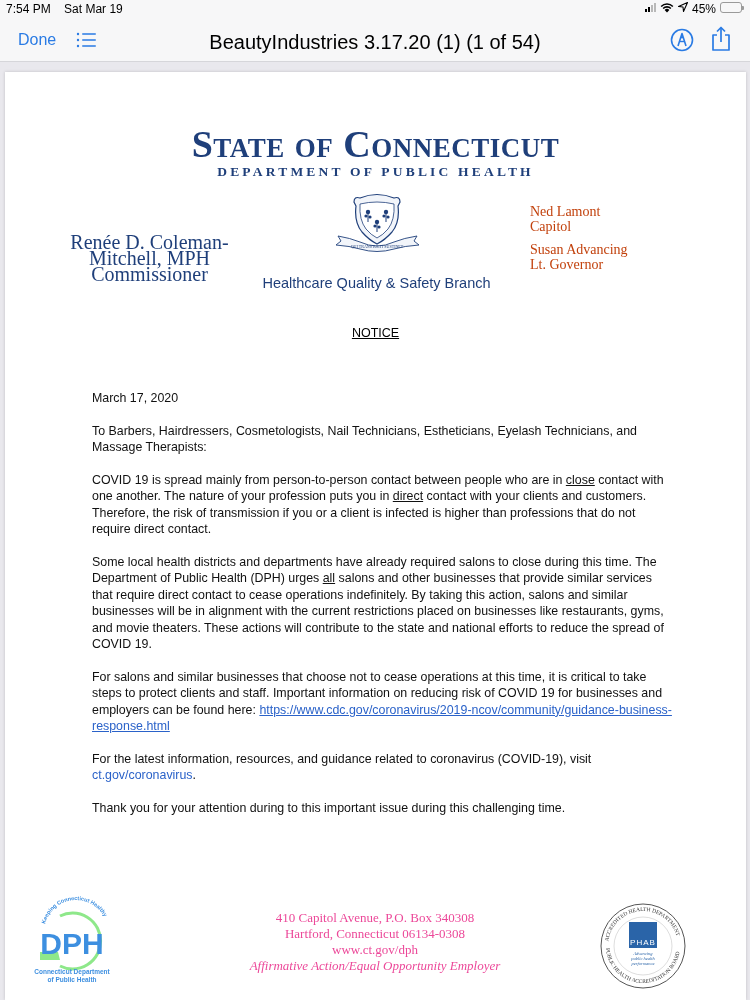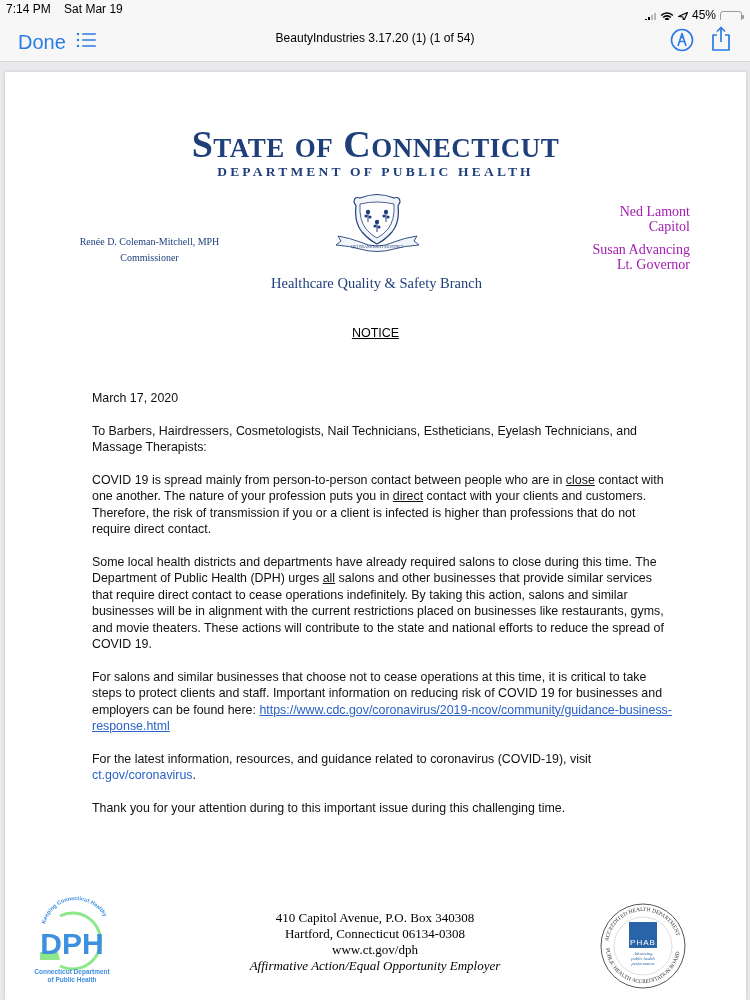--- a/index.html
+++ b/index.html
@@ -3,70 +3,70 @@
 <meta charset="utf-8">
 <style>
   * { box-sizing: border-box; margin: 0; padding: 0; }
   html, body { width: 750px; height: 1000px; overflow: hidden; background: #e9e8ed; }
   body { font-family: "Liberation Sans", sans-serif; position: relative; }
 
   
   .status-bar { position: absolute; top: 0; left: 0; width: 750px; height: 20px; background: #f7f7f8; font-size: 12px; color: #000; }
   .status-left { position: absolute; left: 6px; top: 2px; }
   .status-left span { margin-right: 10px; }
-  .status-right { position: absolute; right: 8px; top: 8px; display: flex; align-items: flex-end; gap: 4px; }
+  .status-right { position: absolute; right: 8px; top: 2px; display: flex; align-items: flex-start; gap: 4px; }
   .signal { display: inline-flex; align-items: flex-end; gap: 1px; height: 10px; }
   .signal i { display: block; width: 2px; background: #000; }
   .signal i.off { background: #b8b8b8; }
   .battery { width: 22px; height: 11px; border: 1px solid #9a9a9a; border-radius: 3px; position: relative; padding: 1px; }
   .battery .fill { width: 45%; height: 100%; background: #000; border-radius: 1px; }
   .battery:after { content: ""; position: absolute; right: -3px; top: 3px; width: 2px; height: 4px; background: #9a9a9a; border-radius: 0 1px 1px 0; }
 
   
   .nav-bar { position: absolute; top: 20px; left: 0; width: 750px; height: 42px; background: #f7f7f8; border-bottom: 1px solid #d6d6da; }
-  .done-btn { position: absolute; left: 18px; top: 11px; font-size: 20px; color: #2a7be4; cursor: pointer; }
+  .done-btn { position: absolute; left: 18px; top: 11px; font-size: 16px; color: #2a7be4; cursor: pointer; }
   .list-btn { position: absolute; left: 76px; top: 11px; width: 20px; height: 18px; cursor: pointer; }
-  .doc-title { position: absolute; left: 0; right: 0; top: 11px; text-align: center; font-size: 12px; color: #000; }
+  .doc-title { position: absolute; left: 0; right: 0; top: 11px; text-align: center; font-size: 20px; color: #000; }
   .markup-btn { position: absolute; right: 56px; top: 8px; width: 24px; height: 24px; cursor: pointer; }
   .share-btn { position: absolute; right: 18px; top: 6px; width: 22px; height: 26px; cursor: pointer; }
 
   
   .page { position: absolute; left: 5px; top: 72px; width: 741px; height: 928px; background: #fff; box-shadow: 0 0 3px rgba(0,0,0,0.18); }
 
   .letterhead-title { position: absolute; top: 52px; left: 0; right: 0; text-align: center; color: #1f3f7a; font-family: "Liberation Serif", serif; font-weight: bold; }
   .letterhead-title .main { font-size: 38px; font-variant: small-caps; letter-spacing: 0.5px; line-height: 40px; }
   .letterhead-title .sub { font-size: 13.5px; letter-spacing: 3.2px; margin-top: 0px; }
 
   .seal { position: absolute; left: 325px; top: 120px; width: 95px; height: 62px; }
 
-  .commissioner { position: absolute; left: 42px; top: 162px; width: 205px; text-align: center; font-family: "Liberation Serif", serif; font-size: 10px; color: #1f3f7a; line-height: 16px; }
-  .governor { position: absolute; left: 555px; top: 132px; width: 130px; text-align: right; font-family: "Liberation Serif", serif; font-size: 14px; color: #a21caf; line-height: 15px; }
+  .commissioner { position: absolute; left: 42px; top: 162px; width: 205px; text-align: center; font-family: "Liberation Serif", serif; font-size: 20px; color: #1f3f7a; line-height: 16px; }
+  .governor { position: absolute; left: 525px; top: 132px; width: 130px; text-align: left; font-family: "Liberation Serif", serif; font-size: 14px; color: #c2410c; line-height: 15px; }
   .governor .gap { height: 8px; }
-  .branch { position: absolute; top: 203px; left: 0; right: 0; text-align: center; font-family: Liberation Serif, serif; font-size: 14.5px; color: #1f3f7a; padding-left: 2px; }
+  .branch { position: absolute; top: 203px; left: 0; right: 0; text-align: center; font-family: Liberation Sans, sans-serif; font-size: 14.5px; color: #1f3f7a; padding-left: 2px; }
 
   .notice { position: absolute; top: 254px; left: 0; right: 0; text-align: center; font-size: 12.5px; color: #000; text-decoration: underline; }
 
   .body-text { position: absolute; left: 87px; top: 318px; width: 580px; font-size: 12.4px; line-height: 16.4px; color: #111; }
   .body-text p { margin-bottom: 16.4px; }
   .body-text u { text-decoration: underline; }
   .body-text a { color: #2a62c9; text-decoration: underline; }
   .body-text a.plain { text-decoration: none; }
 
-  .footer-address { position: absolute; left: 200px; top: 838px; width: 340px; text-align: center; font-family: "Liberation Serif", serif; font-size: 13px; color: #000000; line-height: 16px; }
+  .footer-address { position: absolute; left: 200px; top: 838px; width: 340px; text-align: center; font-family: "Liberation Serif", serif; font-size: 13px; color: #ec4899; line-height: 16px; }
   .footer-address .italic { font-style: italic; }
 
   .dph-logo { position: absolute; left: 25px; top: 822px; width: 90px; height: 92px; }
   .phab-logo { position: absolute; left: 593px; top: 830px; width: 90px; height: 88px; }
 </style>
 </head>
 <body>
 
 <div class="status-bar">
   <div class="status-left">
-    <span>7:14 PM</span>
+    <span>7:54 PM</span>
     <span>Sat Mar 19</span>
   </div>
   <div class="status-right">
     <span class="signal">
       <i style="height:3px"></i>
         <i style="height:5px"></i>
         <i class="off" style="height:7px"></i>
         <i class="off" style="height:9px"></i>
     </span>
     <svg width="14" height="11" viewBox="0 0 14 11">

